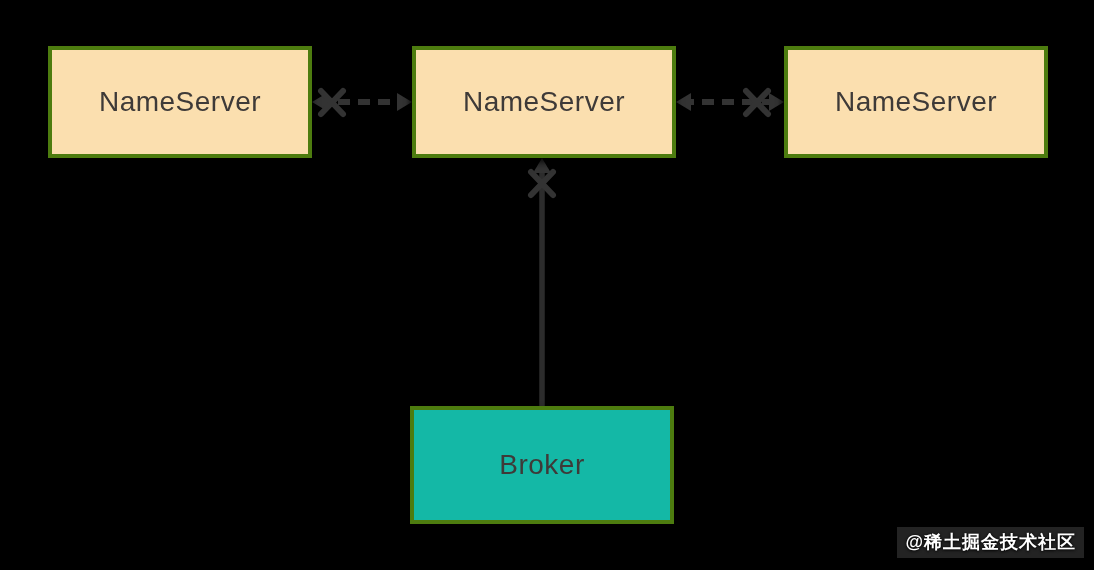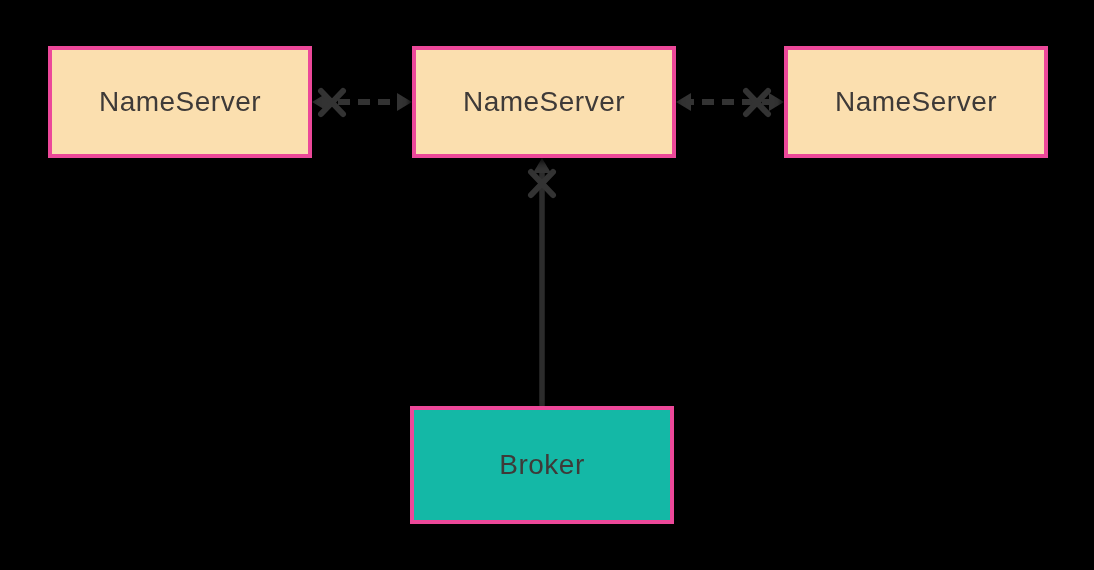--- a/index.html
+++ b/index.html
@@ -21,21 +21,21 @@
     top: 0;
     width: 1094px;
     height: 570px;
   }
   .node {
     position: absolute;
     display: flex;
     align-items: center;
     justify-content: center;
     box-sizing: border-box;
-    border: 4px solid #ec4899;
+    border: 4px solid #4d7c0f;
     box-shadow: 0 5px 7px rgba(0,0,0,0.6), -3px 3px 5px rgba(0,0,0,0.45);
     color: #3e3a38;
     font-size: 28px;
     letter-spacing: 0.5px;
   }
   .node-nameserver {
     background: #fbdfaf;
     width: 264px;
     height: 112px;
     top: 46px;
@@ -101,14 +101,17 @@
   </div>
 
   <div class="node node-nameserver" id="node-nameserver-3">
     <span>NameServer</span>
   </div>
 
   <div class="node node-broker" id="node-broker">
     <span>Broker</span>
   </div>
 
+  <div class="watermark">
+    <span>@稀土掘金技术社区</span>
+  </div>
 
 </div>
 
 </body></html>

